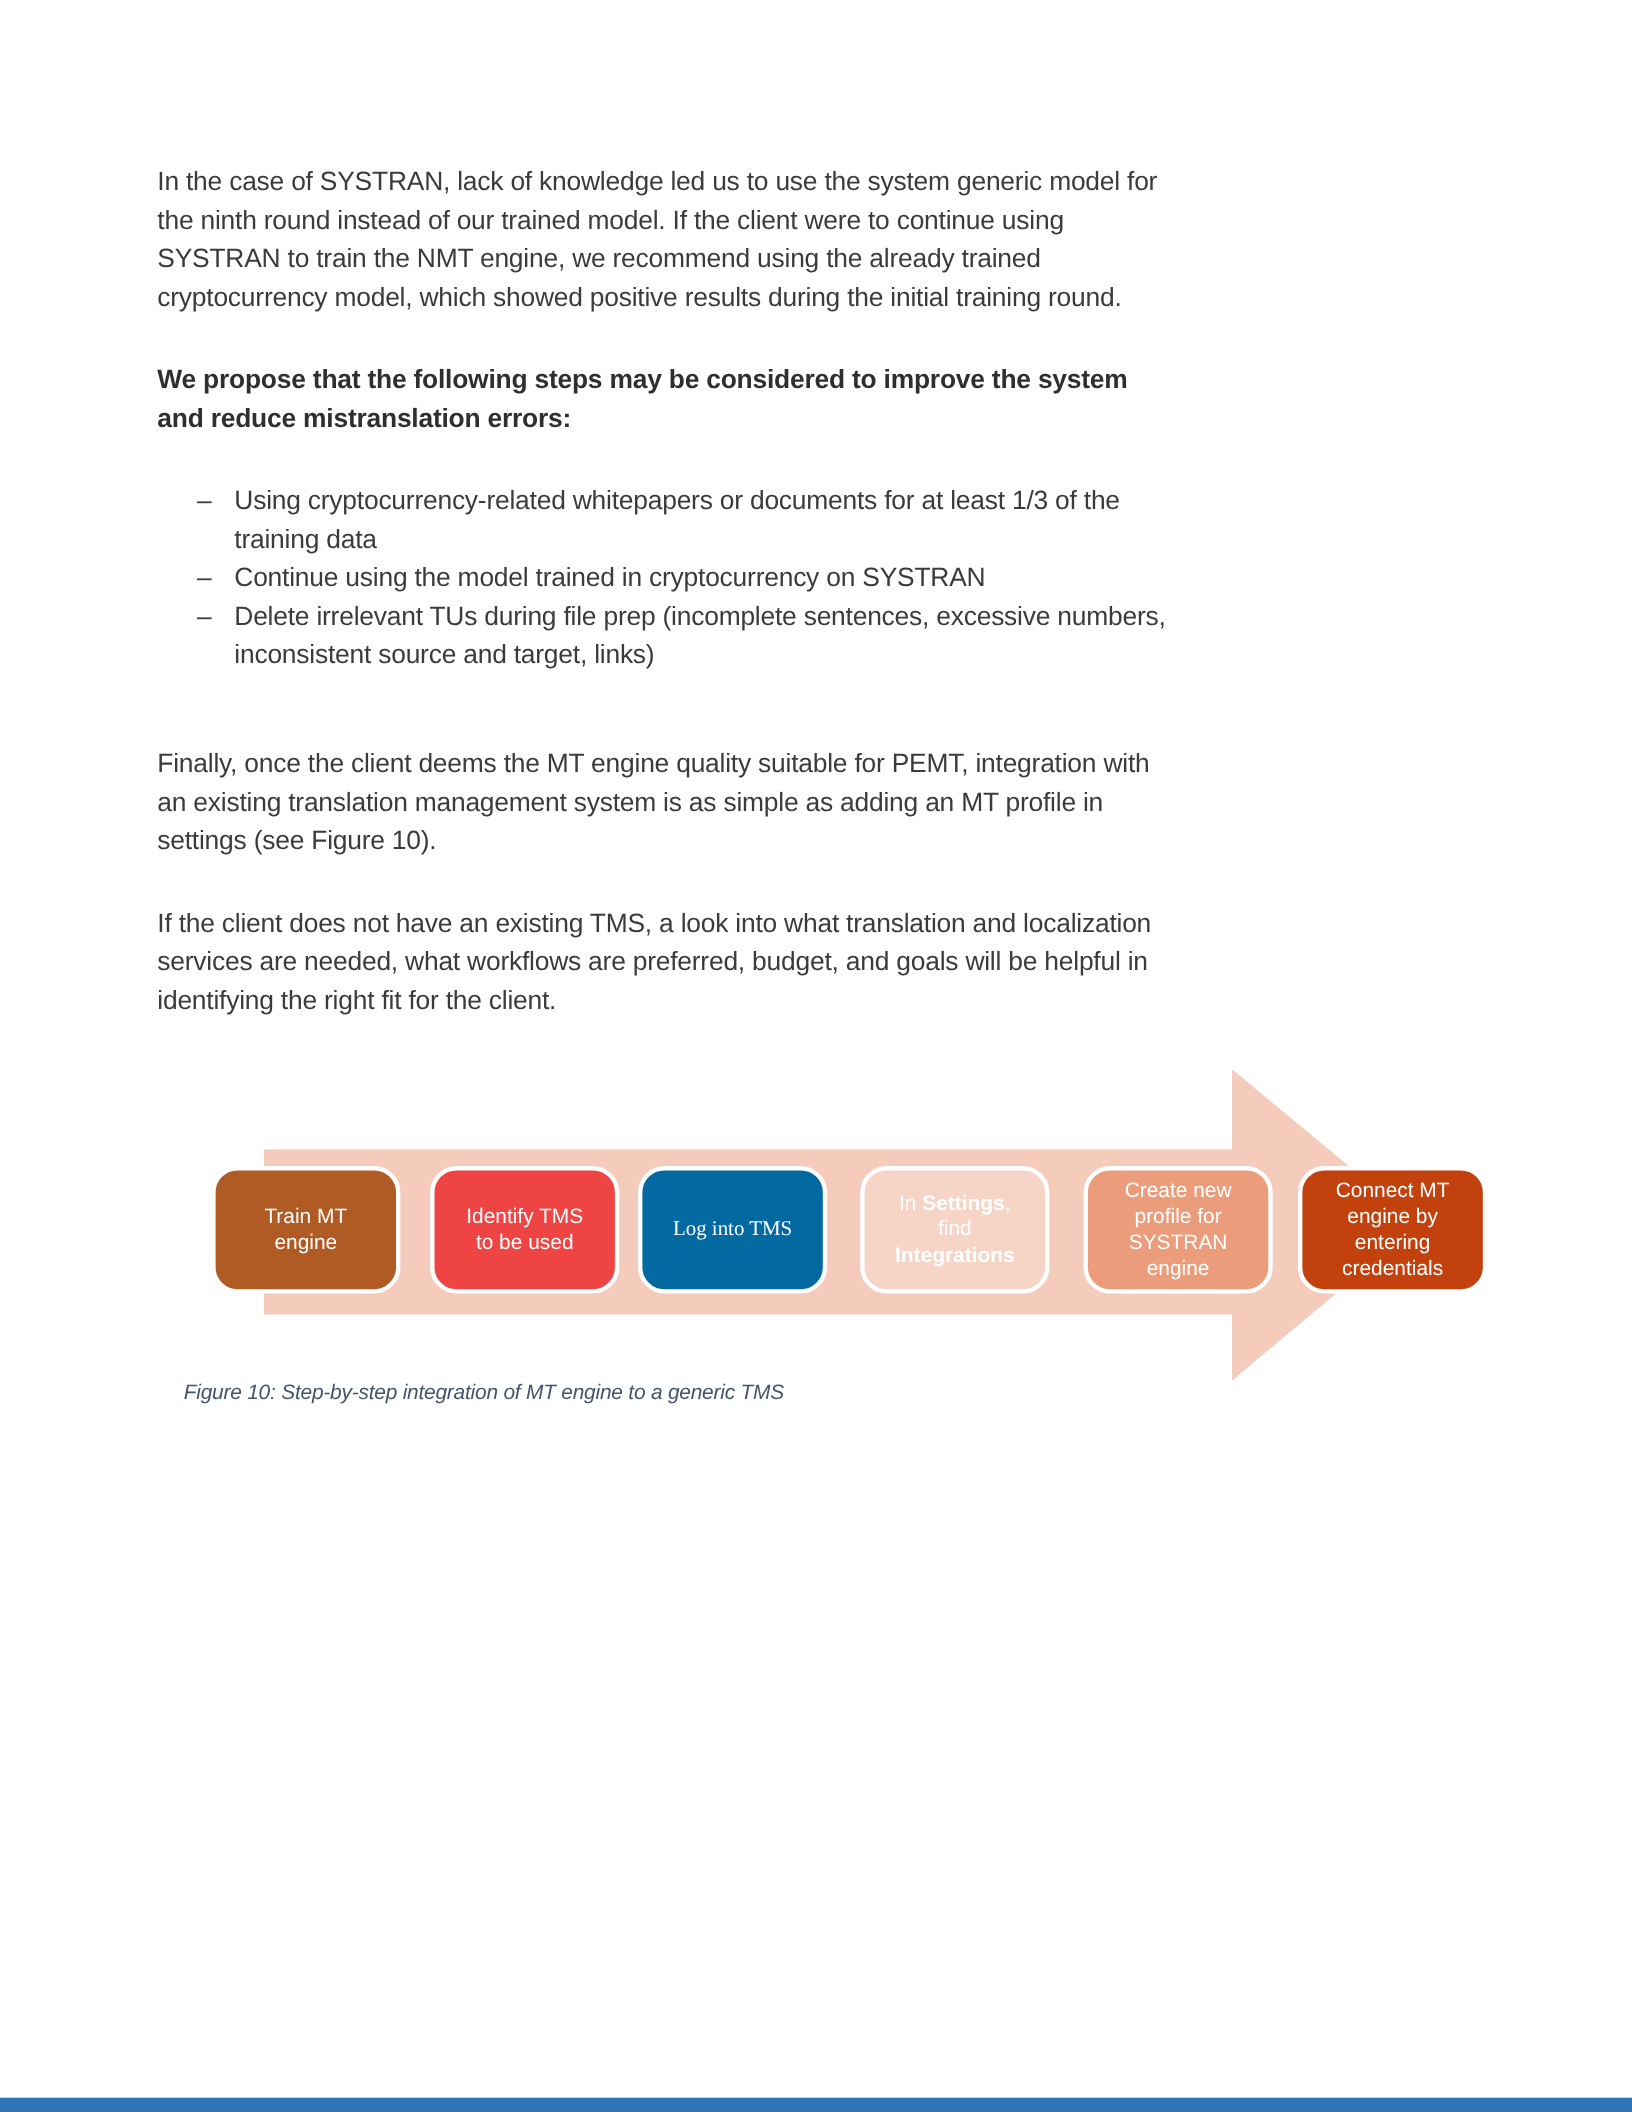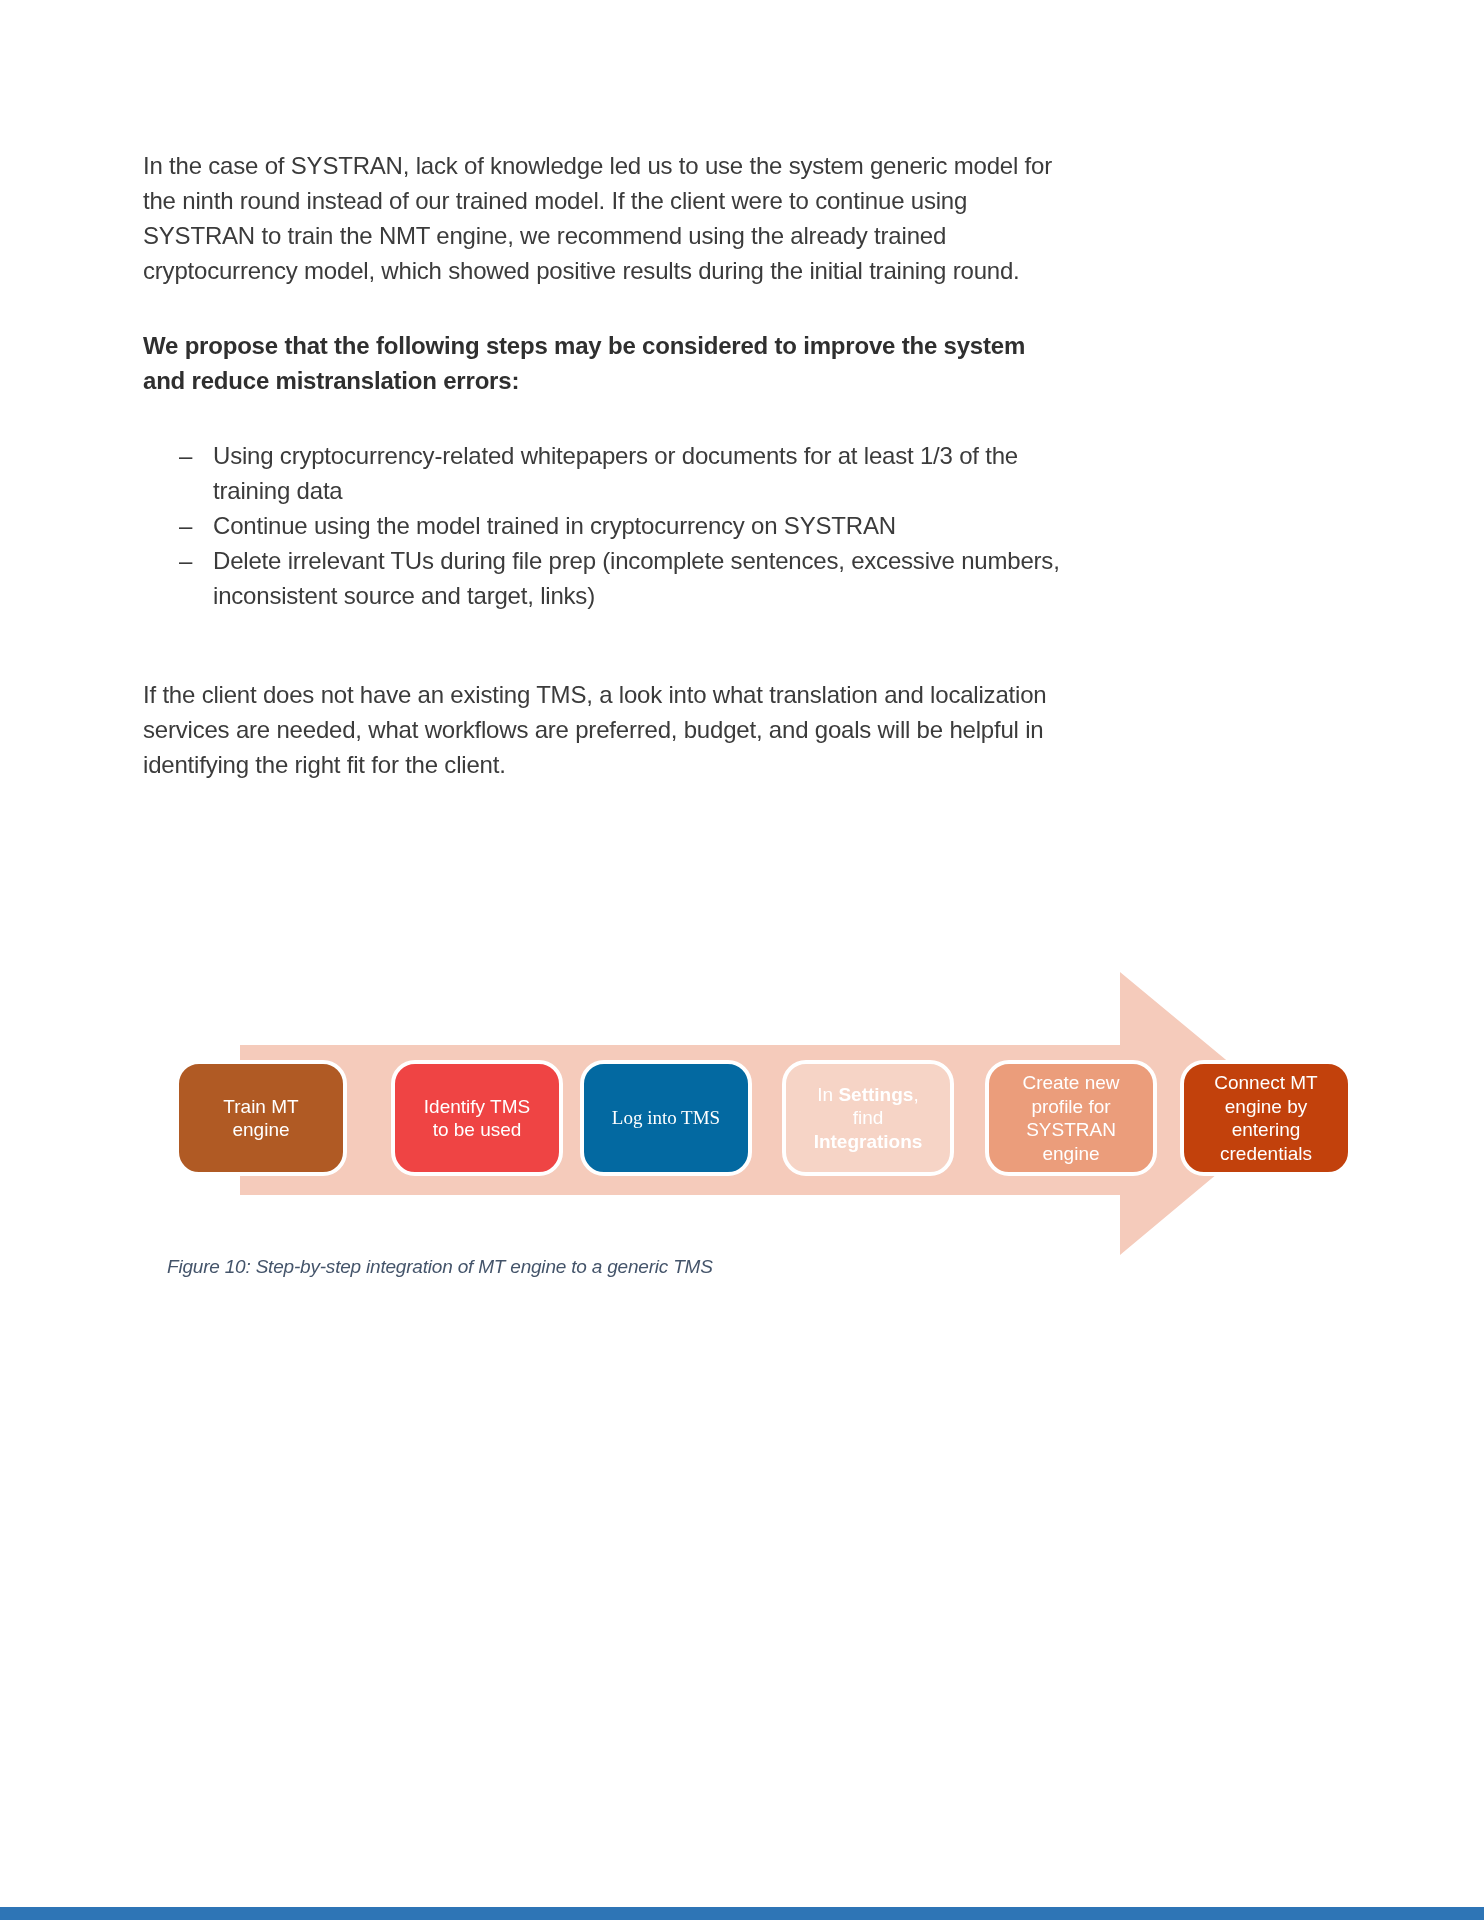--- a/index.html
+++ b/index.html
@@ -76,30 +76,31 @@
   <p class="para">In the case of SYSTRAN, lack of knowledge led us to use the system generic model for the ninth round instead of our trained model. If the client were to continue using SYSTRAN to train the NMT engine, we recommend using the already trained cryptocurrency model, which showed positive results during the initial training round.</p>
 
   <p class="heading">We propose that the following steps may be considered to improve the system and reduce mistranslation errors:</p>
 
   <ul class="dash-list">
     <li>Using cryptocurrency-related whitepapers or documents for at least 1/3 of the training data</li>
     <li>Continue using the model trained in cryptocurrency on SYSTRAN</li>
     <li>Delete irrelevant TUs during file prep (incomplete sentences, excessive numbers, inconsistent source and target, links)</li>
   </ul>
 
+  <p class="para">Finally, once the client deems the MT engine quality suitable for PEMT, integration with an existing translation management system is as simple as adding an MT profile in settings (see Figure 10).</p>
 
   <p class="para">If the client does not have an existing TMS, a look into what translation and localization services are needed, what workflows are preferred, budget, and goals will be helpful in identifying the right fit for the client.</p>
 </div>
 
 <div class="figure-wrap">
   <svg class="arrow-svg" viewBox="0 0 1484 340" xmlns="http://www.w3.org/2000/svg" aria-hidden="true">
     <polygon points="240,85 1120,85 1120,12 1290,153 1120,295 1120,235 240,235" fill="#f5cbbb"></polygon>
   </svg>
 
-  <div class="step-box" style="left: 175px; background: rgb(176, 90, 36);">
+  <div class="step-box" style="left: 192px; background: rgb(176, 90, 36);">
     <span>Train MT engine</span>
   </div>
 
   <div class="step-box" style="left: 391px; background: #ef4444;">
     <span>Identify TMS to be used</span>
   </div>
 
   <div class="step-box" style="left: 580px; background: #0369a1; font-family: Liberation Serif, serif;">
     <span>Log into TMS</span>
   </div>

